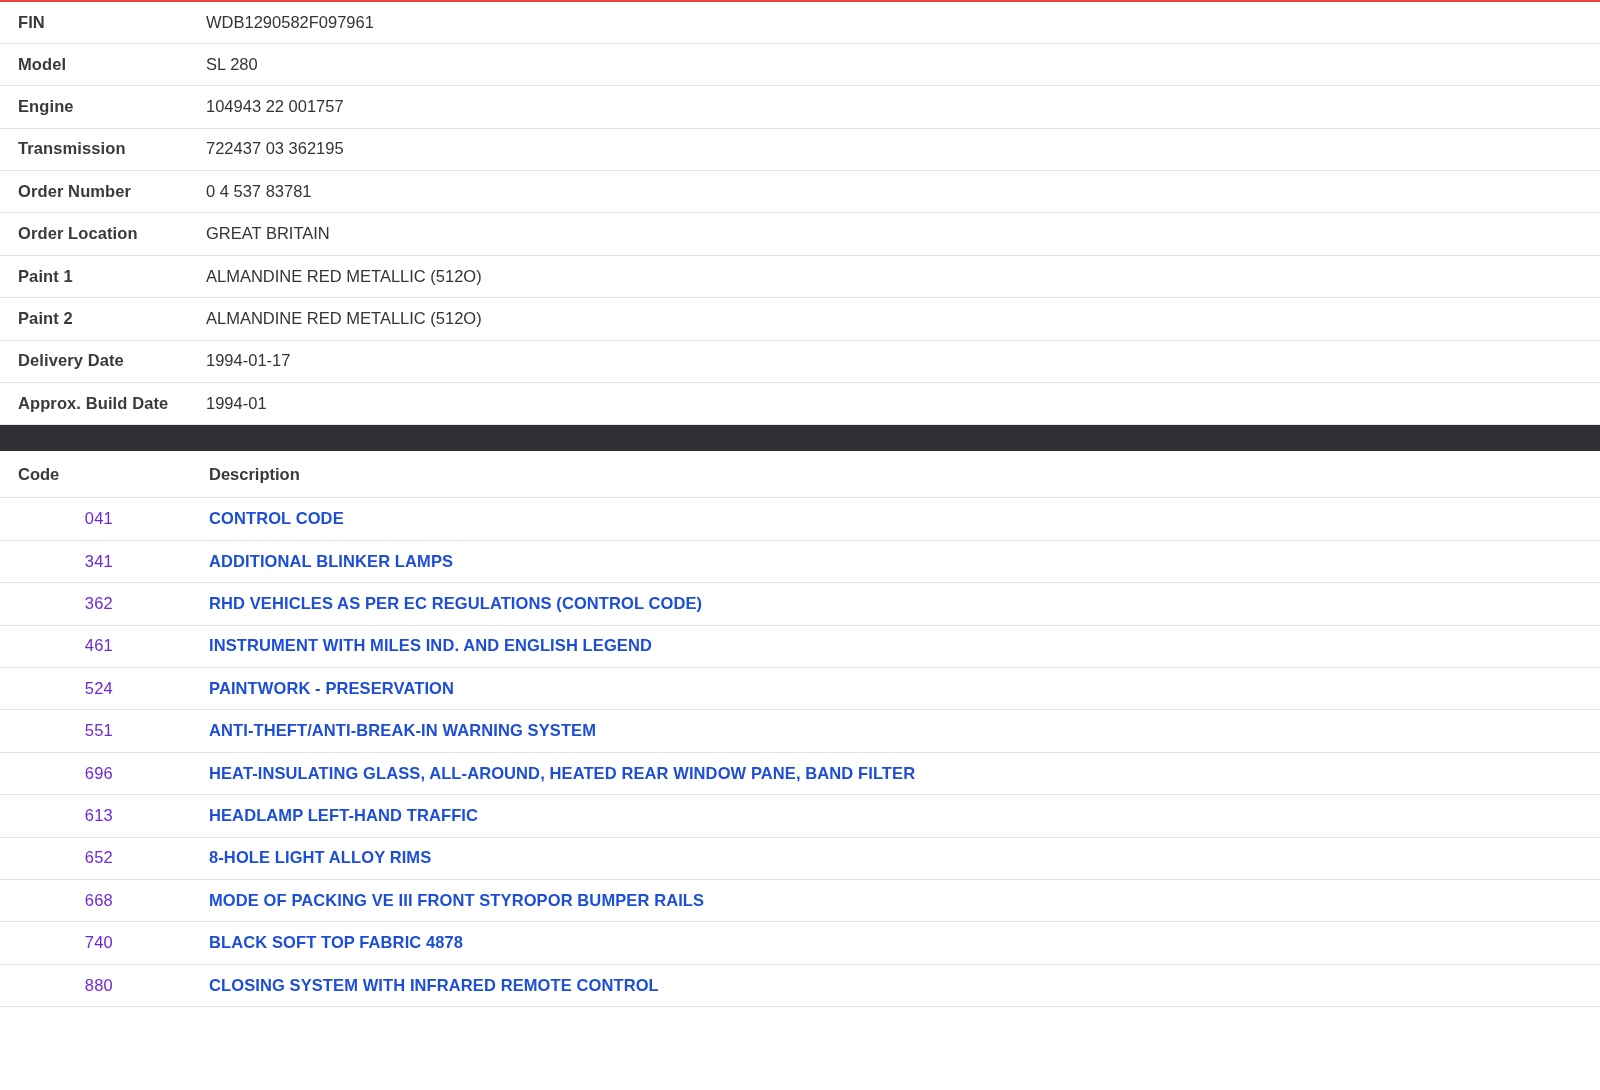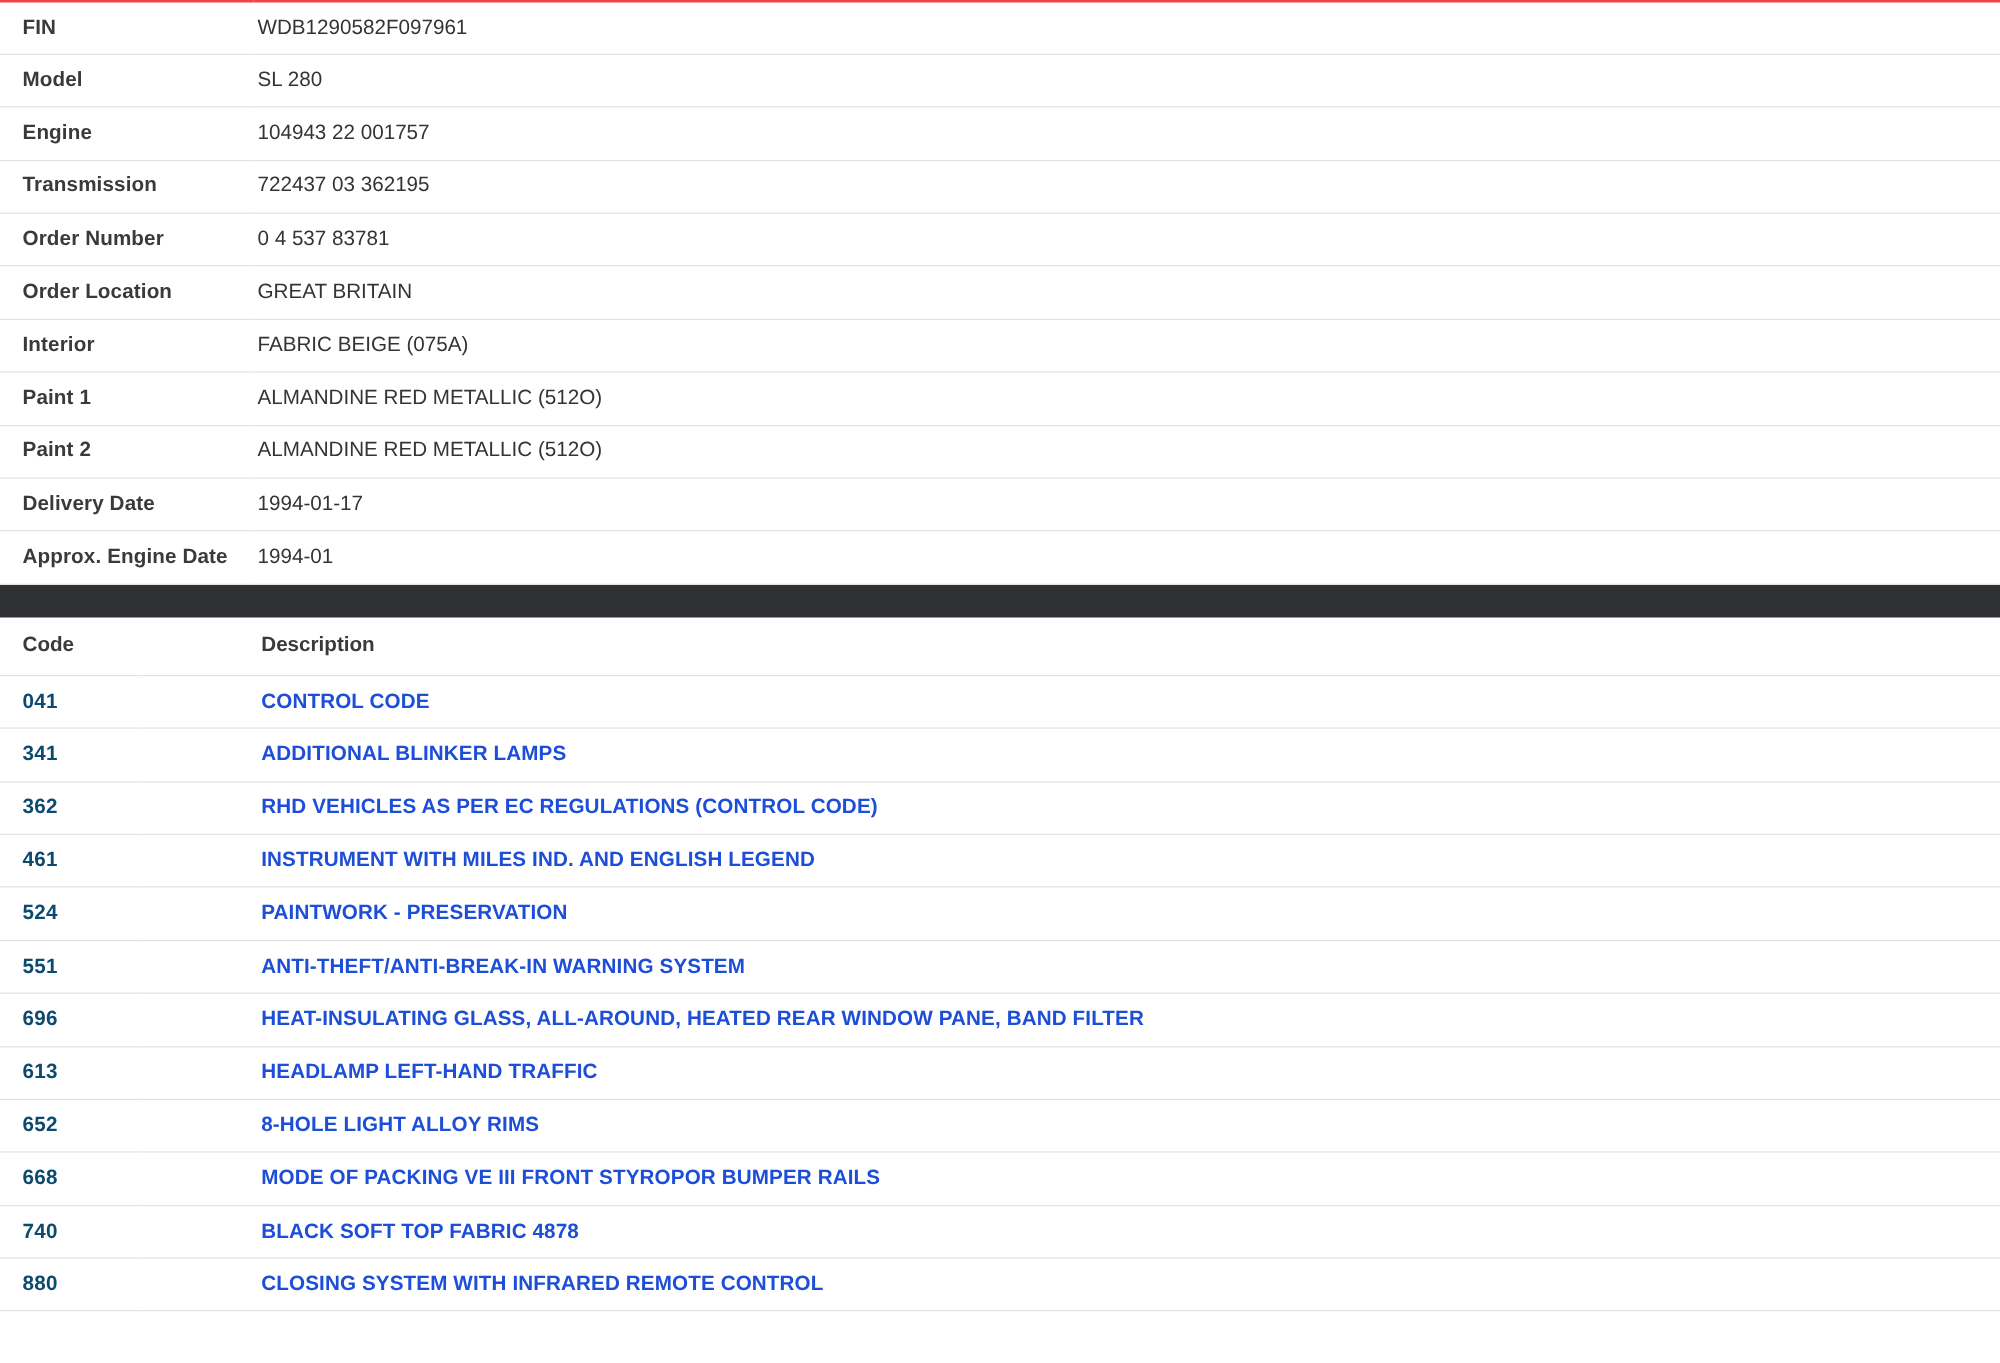--- a/index.html
+++ b/index.html
@@ -81,23 +81,24 @@
     height: 44px;
   }
   .col-code {
     width: 95px;
     padding-left: 18px;
   }
   .col-desc {
     padding-left: 95px;
   }
   .codes-table td.col-code {
-    font-weight: bold;
-    color: #0c4a6e;
+    font-weight: normal;
+    color: #6d28d9;
     letter-spacing: 0.2px;
+    text-align: right;
   }
   .codes-table td.col-desc {
     color: #1d4ed8;
     letter-spacing: 0.1px;
     font-weight: bold;
   }
   .codes-table th.col-desc {
     padding-left: 95px;
   }
 </style>
@@ -126,37 +127,33 @@
       </tr>
       <tr>
         <td class="spec-label">Order Number</td>
         <td class="spec-value">0 4 537 83781</td>
       </tr>
       <tr>
         <td class="spec-label">Order Location</td>
         <td class="spec-value">GREAT BRITAIN</td>
       </tr>
       <tr>
-        <td class="spec-label">Interior</td>
-        <td class="spec-value">FABRIC BEIGE (075A)</td>
-      </tr>
-      <tr>
         <td class="spec-label">Paint 1</td>
         <td class="spec-value">ALMANDINE RED METALLIC (512O)</td>
       </tr>
       <tr>
         <td class="spec-label">Paint 2</td>
         <td class="spec-value">ALMANDINE RED METALLIC (512O)</td>
       </tr>
       <tr>
         <td class="spec-label">Delivery Date</td>
         <td class="spec-value">1994-01-17</td>
       </tr>
       <tr>
-        <td class="spec-label">Approx. Engine Date</td>
+        <td class="spec-label">Approx. Build Date</td>
         <td class="spec-value">1994-01</td>
       </tr>
     </tbody>
   </table>
 
   <div class="band"></div>
 
   <table class="codes-table">
     <thead>
       <tr>

